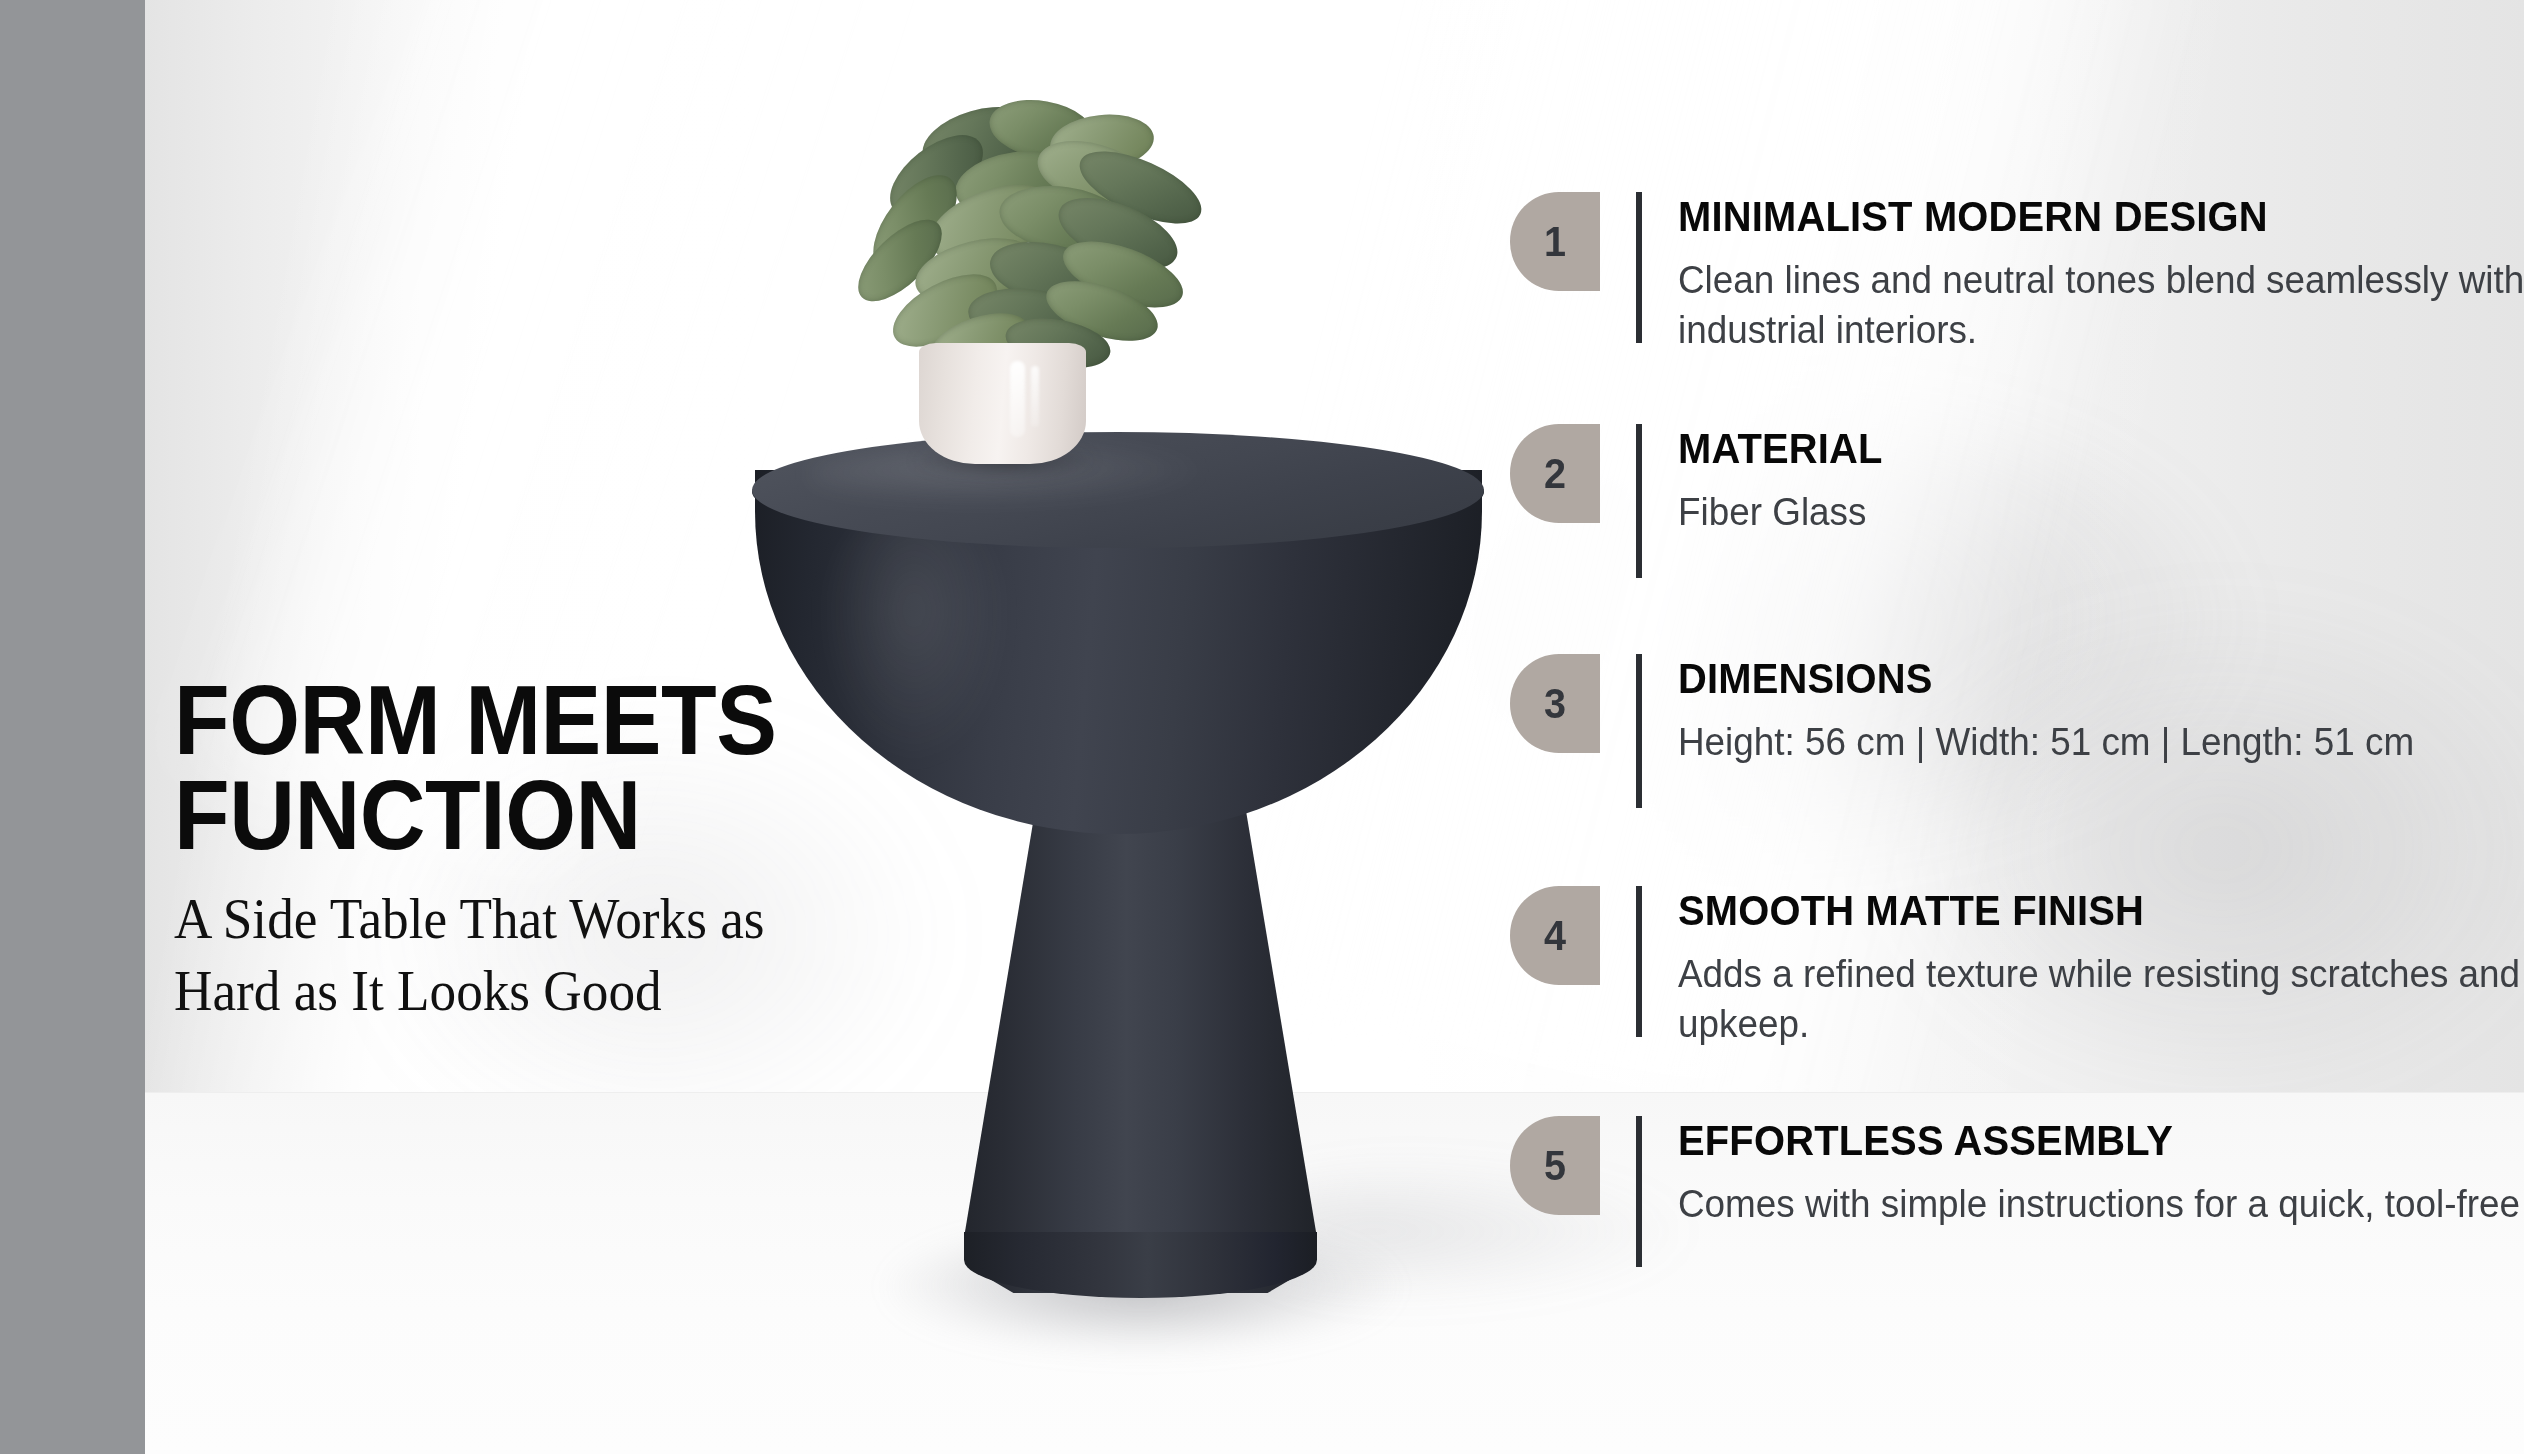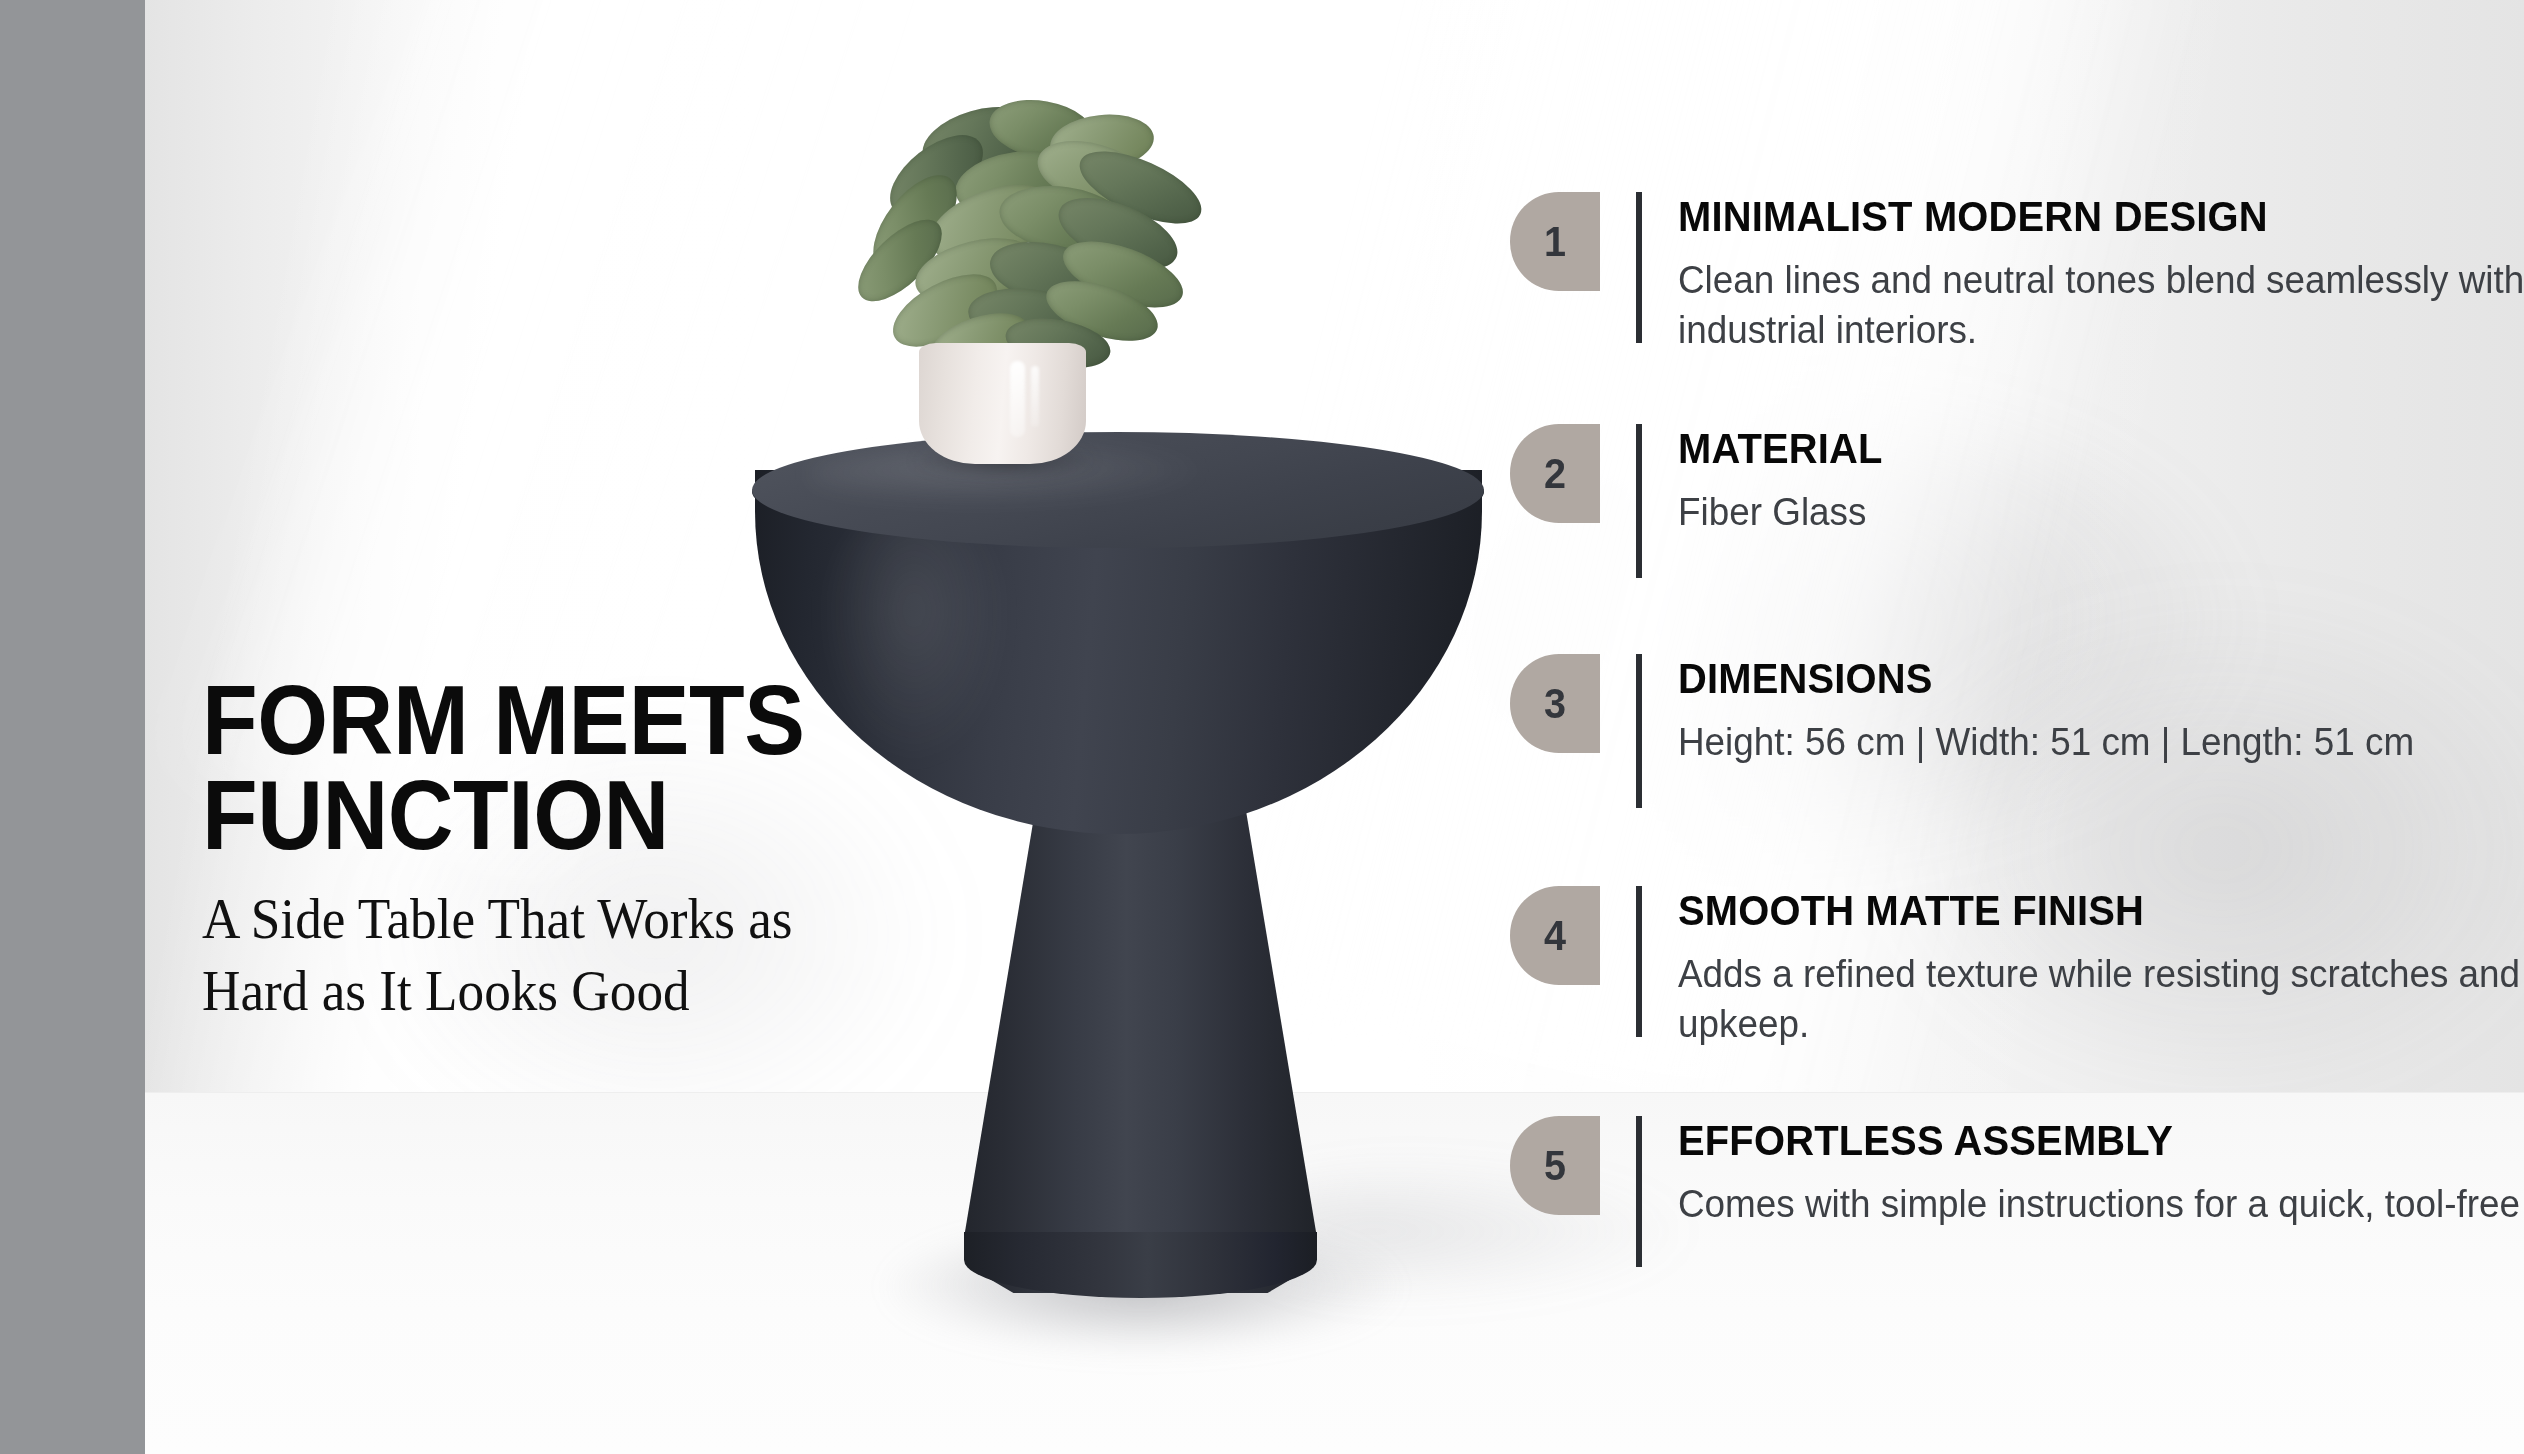--- a/index.html
+++ b/index.html
@@ -184,21 +184,21 @@
     position:absolute; border-radius:50%;
     background:linear-gradient(130deg,#8fa07c 0%, #7b8e68 35%, #667a55 65%, #55684a 100%);
     box-shadow:inset 0 0 6px rgba(40,55,35,.35);
   }
   .leaf.dk { background:linear-gradient(130deg,#79896a 0%, #65775a 40%, #51634a 75%, #45553f 100%); }
   .leaf.lt { background:linear-gradient(130deg,#a3b290 0%, #8c9d78 40%, #76885f 80%); }
   .stem { position:absolute; background:#7e8d6c; border-radius:2px; }
 
   
   .headline {
-    position:absolute; left:174px; top:672px; width:828px;margin-left:28px;
+    position:absolute; left:174px; top:672px; width:828px;
   }
   .headline h1 {
     font-family:"Liberation Sans", sans-serif;
     font-weight:700; font-size:99px; line-height:0.96;
     letter-spacing:-0.5px; color:#0b0b0b;
     transform:scaleX(.92); transform-origin:left center;
   }
   .headline .sub {
     margin-top:22px;
     font-family:"Liberation Serif", serif;

